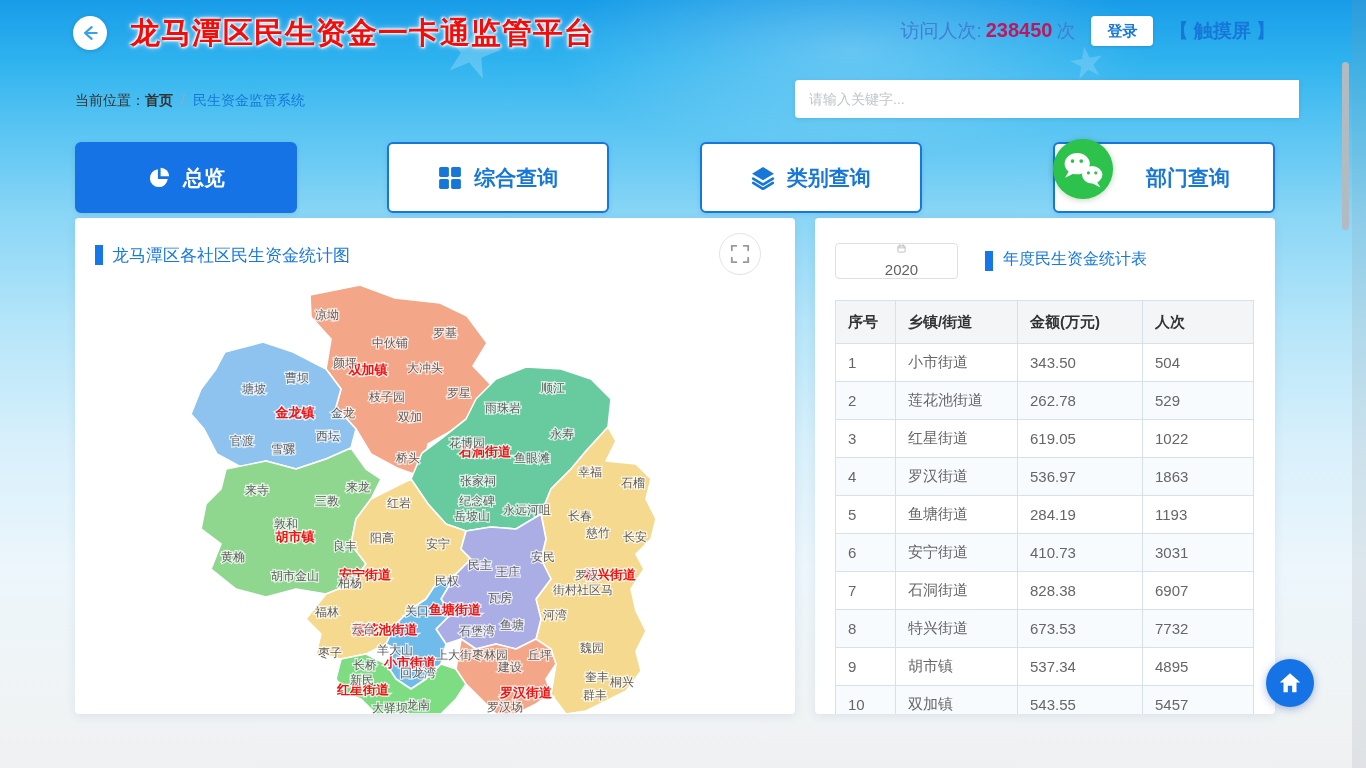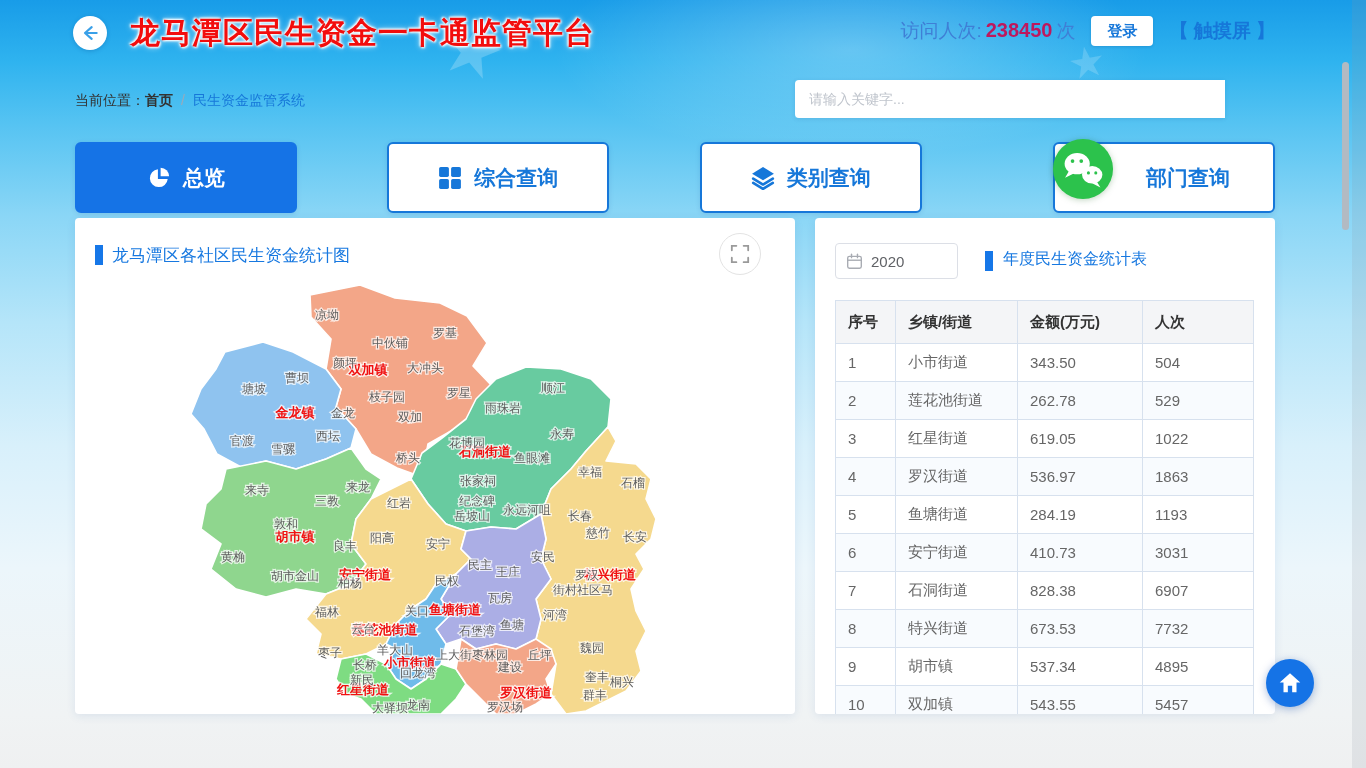--- a/index.html
+++ b/index.html
@@ -21,21 +21,21 @@
   .visits b{color:#be185d;font-size:20px;padding:0 4px;}
   .login-btn{width:62px;height:30px;background:#fff;border:none;border-radius:4px;color:#1677d9;font-size:15px;font-weight:bold;
     cursor:pointer;box-shadow:0 1px 3px rgba(0,60,130,.2);font-family:inherit;}
   .touch{font-size:19px;color:#1677d9;font-weight:bold;white-space:nowrap;}
 
   
   .breadcrumb{position:absolute;left:75px;top:92px;font-size:14px;color:#333;}
   .breadcrumb .home{font-weight:bold;color:#333;cursor:pointer;}
   .breadcrumb .sep{color:#9ab;padding:0 8px;}
   .breadcrumb .cur{color:#1677d9;cursor:pointer;}
-  .search-wrap{position:absolute;left:795px;top:80px;width:430px;height:38px;display:flex;box-shadow:0 1px 4px rgba(0,60,130,.12);flex-direction:column;}
+  .search-wrap{position:absolute;left:795px;top:80px;width:504px;height:38px;display:flex;box-shadow:0 1px 4px rgba(0,60,130,.12);flex-direction:column;}
   .search-input{flex:1;border:none;outline:none;border-radius:4px 0 0 4px;padding:0 14px;font-size:14px;color:#333;font-family:inherit;}
   .search-input::placeholder{color:#bfc4cc;}
   .search-btn{width:117px;border:none;background:#1472d6;color:#fff;font-size:15px;border-radius:0 4px 4px 0;cursor:pointer;
     display:flex;align-items:center;justify-content:center;gap:6px;font-family:inherit;}
 
   
   .tabs{position:absolute;left:75px;top:142px;width:1200px;display:flex;justify-content:space-between;}
   .tab{box-sizing:border-box;width:222px;height:71px;background:#fff;border:2px solid #1677d9;border-radius:6px;
     display:flex;align-items:center;justify-content:center;gap:12px;color:#1677d9;font-size:21px;font-weight:bold;cursor:pointer;
     box-shadow:0 1px 5px rgba(0,60,130,.12);position:relative;}
@@ -48,21 +48,21 @@
   .table-card{left:815px;top:218px;width:460px;height:496px;}
   .blue-bar{position:absolute;width:8px;height:20px;background:#1677e8;}
   .card-title{position:absolute;font-size:17px;color:#1778e0;}
   .fs-btn{position:absolute;right:34px;top:15px;width:40px;height:40px;border-radius:50%;border:1px solid #e3e3e3;background:#fff;
     display:flex;align-items:center;justify-content:center;cursor:pointer;}
   #map-svg{position:absolute;left:10px;top:62px;}
   .map-comm{font-size:12px;fill:#5c5c5c;text-anchor:middle;paint-order:stroke;stroke:rgba(255,255,255,.75);stroke-width:2.5px;}
   .map-town{font-size:13px;font-weight:bold;fill:#f01111;text-anchor:middle;paint-order:stroke;stroke:rgba(255,255,255,.8);stroke-width:2.5px;}
 
   .year-select{position:absolute;left:20px;top:25px;width:123px;height:36px;box-sizing:border-box;border:1px solid #dcdfe6;border-radius:4px;
-    display:flex;align-items:center;gap:8px;padding-left:10px;color:#606266;font-size:15px;cursor:pointer;background:#fff;}
+    display:flex;align-items:center;gap:8px;padding-left:10px;color:#606266;font-size:15px;cursor:pointer;background:#fff;flex-direction:column;}
   .data-table{position:absolute;left:20px;top:82px;width:418px;border-collapse:collapse;table-layout:fixed;}
   .data-table th{height:42px;background:#f4f5f7;border:1px solid #d7e1ee;font-size:15px;font-weight:bold;color:#333;text-align:left;padding:0 16px 0 12px;}
   .data-table td{height:37px;border:1px solid #d7e1ee;color:#666;font-size:15px;padding:0 0 0 12px;}
   .data-table tr:nth-child(even) td{background:#f8fbfe;}
 
   .home-btn{position:absolute;left:1266px;top:659px;width:48px;height:48px;border-radius:50%;background:#1573e6;
     display:flex;align-items:center;justify-content:center;cursor:pointer;box-shadow:0 2px 8px rgba(0,60,160,.35);}
 
   .sb-track{position:absolute;right:0;top:0;width:14px;height:768px;background:rgba(140,152,164,.16);}
   .sb-thumb{position:absolute;right:17px;top:62px;width:7px;height:168px;border-radius:4px;background:#b2bac2;cursor:pointer;}

